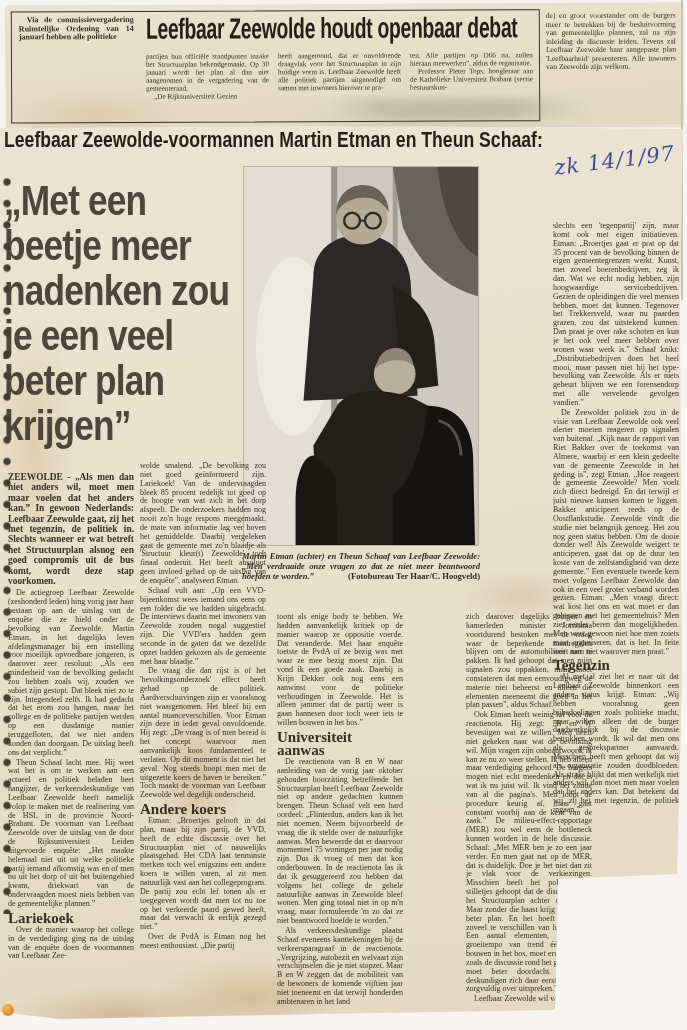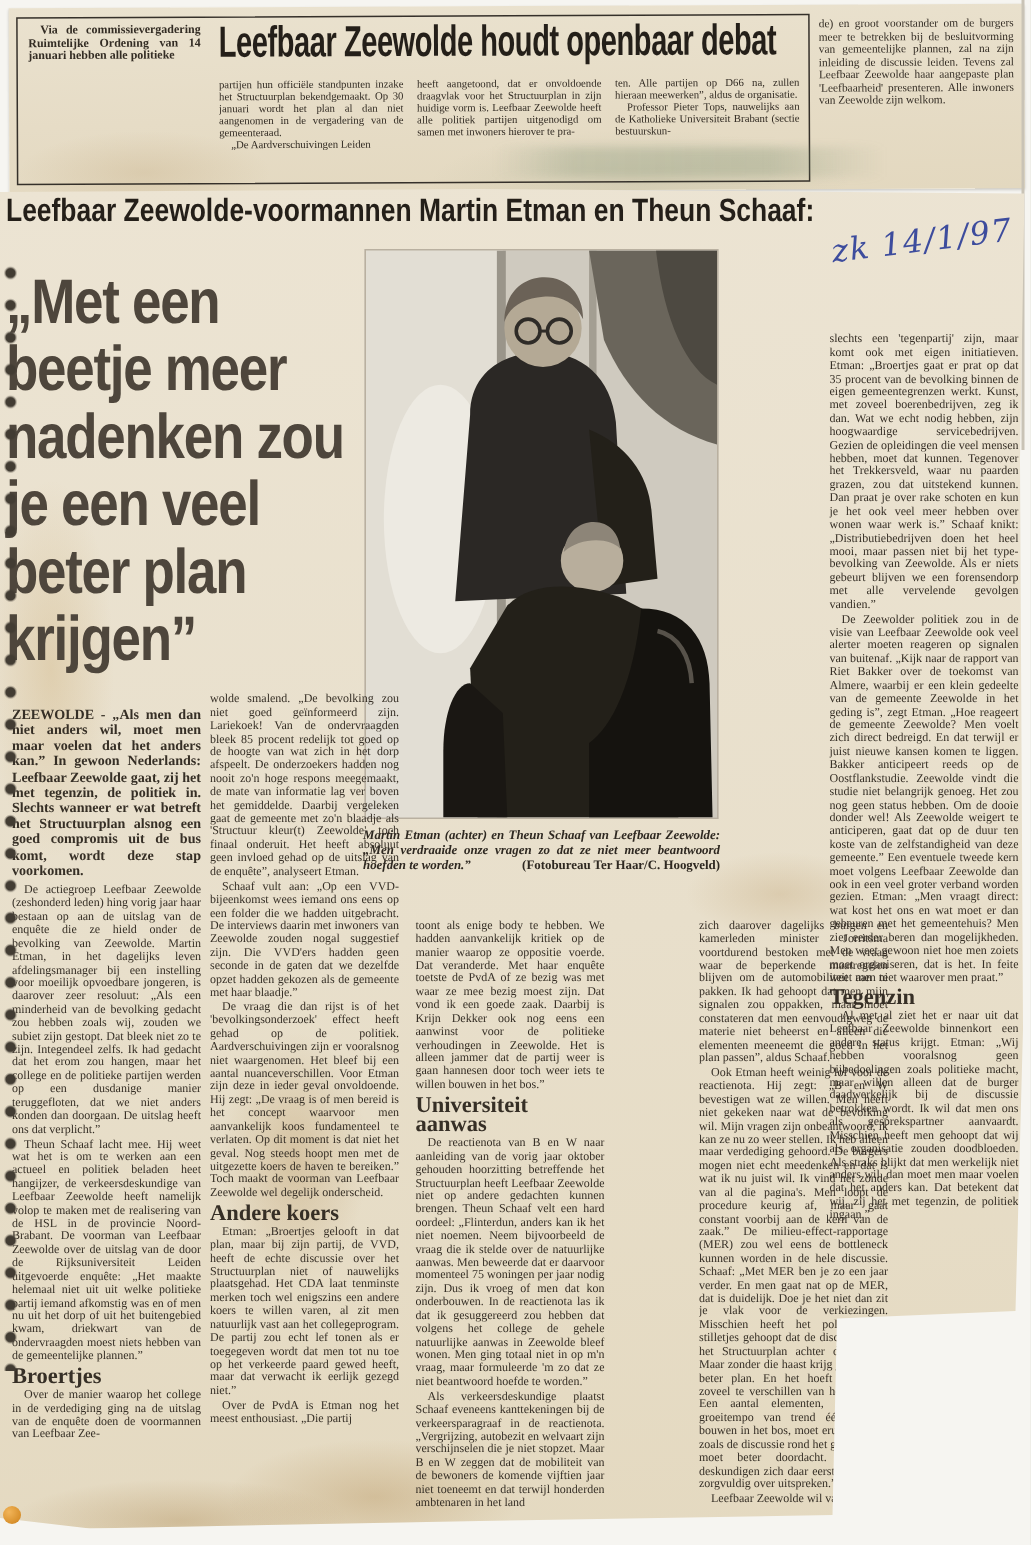--- a/index.html
+++ b/index.html
@@ -84,28 +84,28 @@
 
   <div class="top-paper">
     <div class="t-border"></div>
     <div class="t-intro">
       <p class="ind">Via de commissievergadering Ruimtelijke Ordening van 14 januari hebben alle politieke</p>
     </div>
     <h1 class="t-headline">Leefbaar Zeewolde houdt openbaar debat</h1>
     <div class="t-cols">
       <div class="tcol">
         <p>partijen hun officiële standpunten inzake het Structuurplan bekendgemaakt. Op 30 januari wordt het plan al dan niet aangenomen in de vergadering van de gemeenteraad.</p>
-        <p class="ind">„De Aardverschuivingen Leiden</p>
+        <p class="ind">„De Rijksuniversiteit Gezien</p>
       </div>
       <div class="tcol">
         <p>heeft aangetoond, dat er onvoldoende draagvlak voor het Structuurplan in zijn huidige vorm is. Leefbaar Zeewolde heeft alle politiek partijen uitgenodigd om samen met inwoners hierover te pra-</p>
       </div>
       <div class="tcol">
         <p>ten. Alle partijen op D66 na, zullen hieraan meewerken”, aldus de organisatie.</p>
-        <p class="ind">Professor Pieter Tops, nauwelijks aan de Katholieke Universiteit Brabant (sectie bestuurskun-</p>
+        <p class="ind">Professor Pieter Tops, hoogleraar aan de Katholieke Universiteit Brabant (sectie bestuurskun-</p>
       </div>
     </div>
     <div class="tcol t-col5">
       <p>de) en groot voorstander om de burgers meer te betrekken bij de besluitvorming van gemeentelijke plannen, zal na zijn inleiding de discussie leiden. Tevens zal Leefbaar Zeewolde haar aangepaste plan 'Leefbaarheid' presenteren. Alle inwoners van Zeewolde zijn welkom.</p>
     </div>
   </div>
 
   <div class="ghost"></div>
   <div class="edge-line"></div>
 
@@ -150,21 +150,21 @@
 
     <div class="caption">
       <span>Martin Etman (achter) en Theun Schaaf van Leefbaar Zeewolde: „Men verdraaide onze vragen zo dat ze niet meer beantwoord hoefden te worden.”</span>
       <span class="credit">(Fotobureau Ter Haar/C. Hoogveld)</span>
     </div>
 
     <div class="col" id="bcol1">
       <p class="lede">ZEEWOLDE - „Als men dan niet anders wil, moet men maar voelen dat het anders kan.” In gewoon Nederlands: Leefbaar Zeewolde gaat, zij het met tegenzin, de politiek in. Slechts wanneer er wat betreft het Structuurplan alsnog een goed compromis uit de bus komt, wordt deze stap voorkomen.</p>
       <p class="bp">De actiegroep Leefbaar Zeewolde (zeshonderd leden) hing vorig jaar haar bestaan op aan de uitslag van de enquête die ze hield onder de bevolking van Zeewolde. Martin Etman, in het dagelijks leven afdelingsmanager bij een instelling voor moeilijk opvoedbare jongeren, is daarover zeer resoluut: „Als een minderheid van de bevolking gedacht zou hebben zoals wij, zouden we subiet zijn gestopt. Dat bleek niet zo te zijn. Integendeel zelfs. Ik had gedacht dat het erom zou hangen, maar het college en de politieke partijen werden op een dusdanige manier teruggefloten, dat we niet anders konden dan doorgaan. De uitslag heeft ons dat verplicht.”</p>
       <p class="bp">Theun Schaaf lacht mee. Hij weet wat het is om te werken aan een actueel en politiek beladen heet hangijzer, de verkeersdeskundige van Leefbaar Zeewolde heeft namelijk volop te maken met de realisering van de HSL in de provincie Noord-Brabant. De voorman van Leefbaar Zeewolde over de uitslag van de door de Rijksuniversiteit Leiden uitgevoerde enquête: „Het maakte helemaal niet uit uit welke politieke partij iemand afkomstig was en of men nu uit het dorp of uit het buitengebied kwam, driekwart van de ondervraagden moest niets hebben van de gemeentelijke plannen.”</p>
-      <p class="bh">Broertjes</p>
+      <p class="bh">Lariekoek</p>
       <p class="bp">Over de manier waarop het college in de verdediging ging na de uitslag van de enquête doen de voormannen van Leefbaar Zee-</p>
     </div>
 
     <div class="col" id="bcol2">
       <p class="cont">wolde smalend. „De bevolking zou niet goed geïnformeerd zijn. Lariekoek! Van de ondervraagden bleek 85 procent redelijk tot goed op de hoogte van wat zich in het dorp afspeelt. De onderzoekers hadden nog nooit zo'n hoge respons meegemaakt, de mate van informatie lag ver boven het gemiddelde. Daarbij vergeleken gaat de gemeente met zo'n blaadje als 'Structuur kleur(t) Zeewolde' toch finaal onderuit. Het heeft absoluut geen invloed gehad op de uitslag van de enquête”, analyseert Etman.</p>
       <p class="bp">Schaaf vult aan: „Op een VVD-bijeenkomst wees iemand ons eens op een folder die we hadden uitgebracht. De interviews daarin met inwoners van Zeewolde zouden nogal suggestief zijn. Die VVD'ers hadden geen seconde in de gaten dat we dezelfde opzet hadden gekozen als de gemeente met haar blaadje.”</p>
       <p class="bp">De vraag die dan rijst is of het 'bevolkingsonderzoek' effect heeft gehad op de politiek. Aardverschuivingen zijn er vooralsnog niet waargenomen. Het bleef bij een aantal nuanceverschillen. Voor Etman zijn deze in ieder geval onvoldoende. Hij zegt: „De vraag is of men bereid is het concept waarvoor men aanvankelijk koos fundamenteel te verlaten. Op dit moment is dat niet het geval. Nog steeds hoopt men met de uitgezette koers de haven te bereiken.” Toch maakt de voorman van Leefbaar Zeewolde wel degelijk onderscheid.</p>
       <p class="bh">Andere koers</p>
       <p class="bp">Etman: „Broertjes gelooft in dat plan, maar bij zijn partij, de VVD, heeft de echte discussie over het Structuurplan niet of nauwelijks plaatsgehad. Het CDA laat tenminste merken toch wel enigszins een andere koers te willen varen, al zit men natuurlijk vast aan het collegeprogram. De partij zou echt lef tonen als er toegegeven wordt dat men tot nu toe op het verkeerde paard gewed heeft, maar dat verwacht ik eerlijk gezegd niet.”</p>
       <p class="bp">Over de PvdA is Etman nog het meest enthousiast. „Die partij</p>

